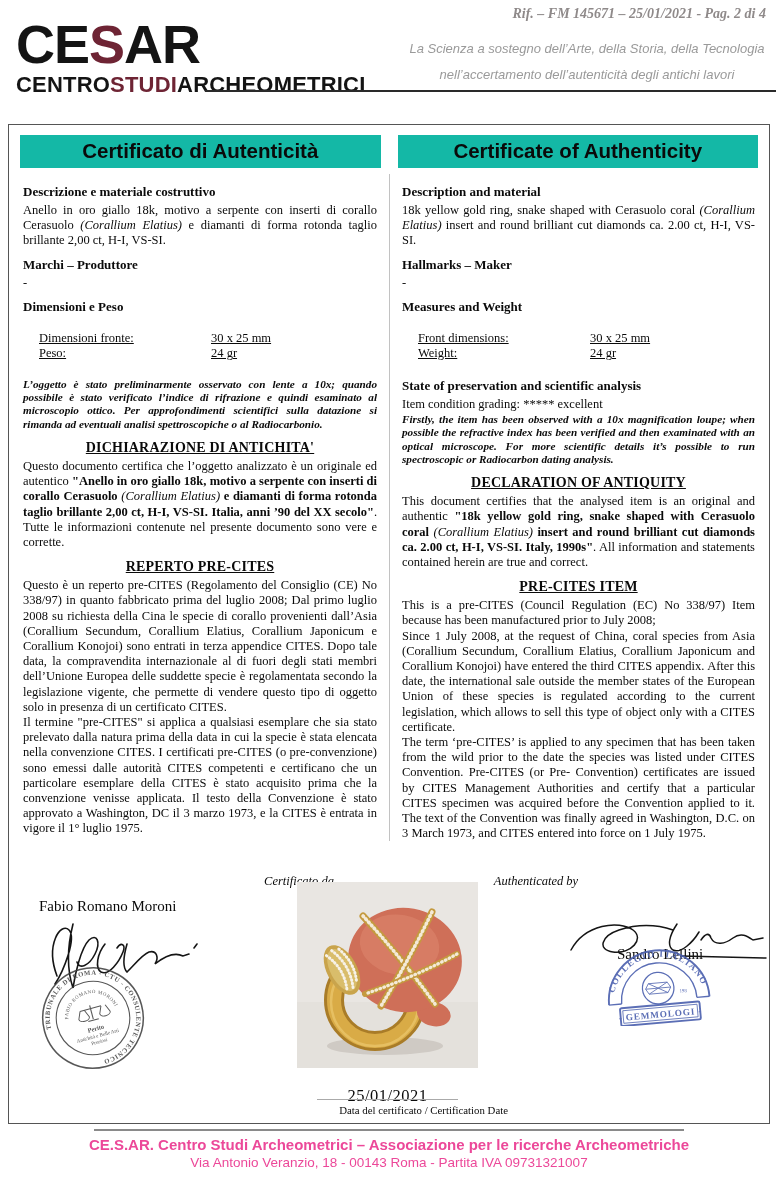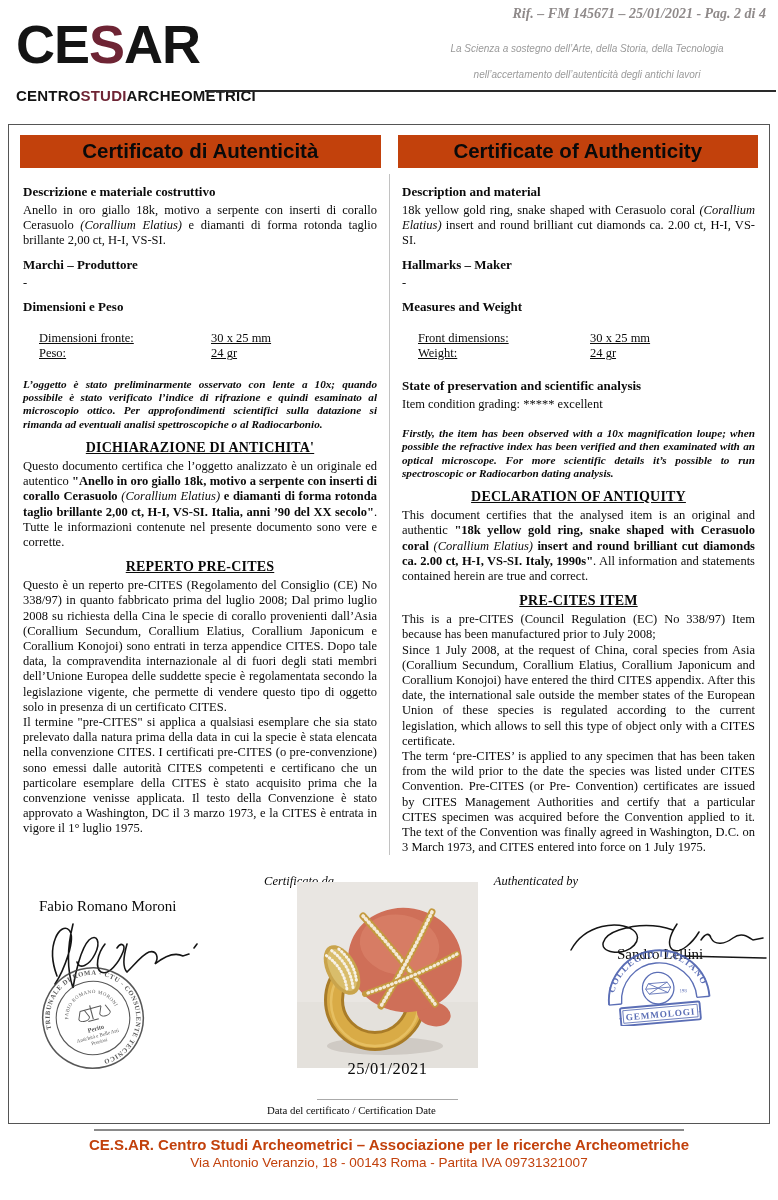--- a/index.html
+++ b/index.html
@@ -5,40 +5,40 @@
   html,body{margin:0;padding:0;}
   body{width:778px;height:1200px;overflow:hidden;background:#fff;
        font-family:"Liberation Serif",serif;color:#0a0a0a;}
 
   
   .topbar{position:relative;height:124px;}
   .ref{position:absolute;top:6px;right:12px;font-family:"Liberation Serif",serif;
        font-style:italic;font-weight:bold;font-size:14px;color:#8f8a8a;}
   .logo{position:absolute;left:16px;top:20px;font-family:"Liberation Sans",sans-serif;}
   .logo-main{font-weight:bold;font-size:54px;line-height:0.92;letter-spacing:-1px;color:#141414;}
-  .logo-sub{font-weight:bold;font-size:15px;letter-spacing:0.2px;color:#141414;margin-top:17px;}
+  .logo-sub{font-weight:bold;font-size:22px;letter-spacing:0.2px;color:#141414;margin-top:2px;}
   .accent{color:#6e2434;}
   .tagline{position:absolute;left:400px;right:4px;top:36px;text-align:center;
-           font-family:"Liberation Sans",sans-serif;font-style:italic;font-size:10px;
+           font-family:"Liberation Sans",sans-serif;font-style:italic;font-size:13px;
            line-height:26px;color:#9a9a9a;}
   .tagline-rule{position:absolute;left:205px;right:2px;top:90px;border-top:2px solid #2a2a2a;}
 
   
   .cert-box{position:relative;margin:0 8px;border:1px solid #555;height:1000px;box-sizing:border-box;}
   .title-row{display:flex;gap:17px;margin:10px 11px 6px;}
-  .title-bar{flex:1;background:#c2410c;text-align:center;
+  .title-bar{flex:1;background:#14b8a6;text-align:center;
              font-family:"Liberation Sans",sans-serif;font-weight:bold;font-size:20.5px;
              padding:4px 0 5px;color:#0a0a0a;}
   .cols{display:flex;align-items:flex-start;height:700px;overflow:hidden;}
   .col{width:50%;box-sizing:border-box;padding:2px 12px 0 14px;}
   .col-r{border-left:1px solid #c2c2c2;padding:2px 14px 0 12px;}
 
   .sec-h{font-weight:bold;font-size:13px;margin:8px 0 3px;}
   .para{margin:0;font-size:12.5px;line-height:15.2px;text-align:justify;}
-  .note{margin:15px 0 0;font-size:11.2px;line-height:13.3px;text-align:justify;
+  .note{margin:1px 0 0;font-size:11.2px;line-height:13.3px;text-align:justify;
         font-style:italic;font-weight:bold;}
   .center-h{text-align:center;font-weight:bold;font-size:14px;margin:9px 0 3px;letter-spacing:0.2px;text-decoration:underline;}
   .kv{margin:16px;text-decoration:underline;}
   .kv-row{display:flex;font-size:12.5px;line-height:15.5px;}
   .kv-k{width:172px;}
   .run-n{font-style:normal;font-weight:inherit;}
   .run-b{font-weight:bold;}
   .run-i{font-style:italic;}
 
   
@@ -49,27 +49,27 @@
   .signer{position:absolute;font-size:15px;}
   .name-left{left:30px;top:24px;}
   .name-right{left:608px;top:35px;margin-top:37px;}
   .sig-svg{position:absolute;}
   .sig-moroni{left:18px;top:40px;}
   .sig-lellini{left:552px;top:42px;}
   .stamp{position:absolute;}
   .stamp-expert{left:30px;top:90px;}
   .stamp-gem{left:586px;top:70px;}
   .photo{position:absolute;left:288px;top:8px;width:181px;height:186px;}
-  .date{position:absolute;left:288px;top:185px;width:181px;text-align:center;
+  .date{position:absolute;left:288px;top:212px;width:181px;text-align:center;
         font-size:16.5px;letter-spacing:0.5px;}
   .date-rule{position:absolute;left:308px;top:225px;width:141px;border-top:1px solid #aaa;}
-  .date-caption{position:absolute;left:258px;top:230px;width:241px;text-align:left;font-size:10.8px;}
-
-  
-  .footer{margin-top:5px;text-align:center;font-family:"Liberation Sans",sans-serif;color:#c2410c;}
+  .date-caption{position:absolute;left:258px;top:230px;width:241px;text-align:right;font-size:10.8px;}
+
+  
+  .footer{margin-top:5px;text-align:center;font-family:"Liberation Sans",sans-serif;color:#ec4899;}
   .footer-rule{width:590px;margin:3px auto 5px;border-top:2px solid #8a8a8a;}
   .f1{font-weight:bold;font-size:15px;line-height:18px;}
   .f2{font-size:13.5px;line-height:17px;}
   .f3{font-size:13.5px;line-height:17px;}
   .email{text-decoration:underline;}
 </style>
 </head>
 <body>
 
 <div class="topbar">

